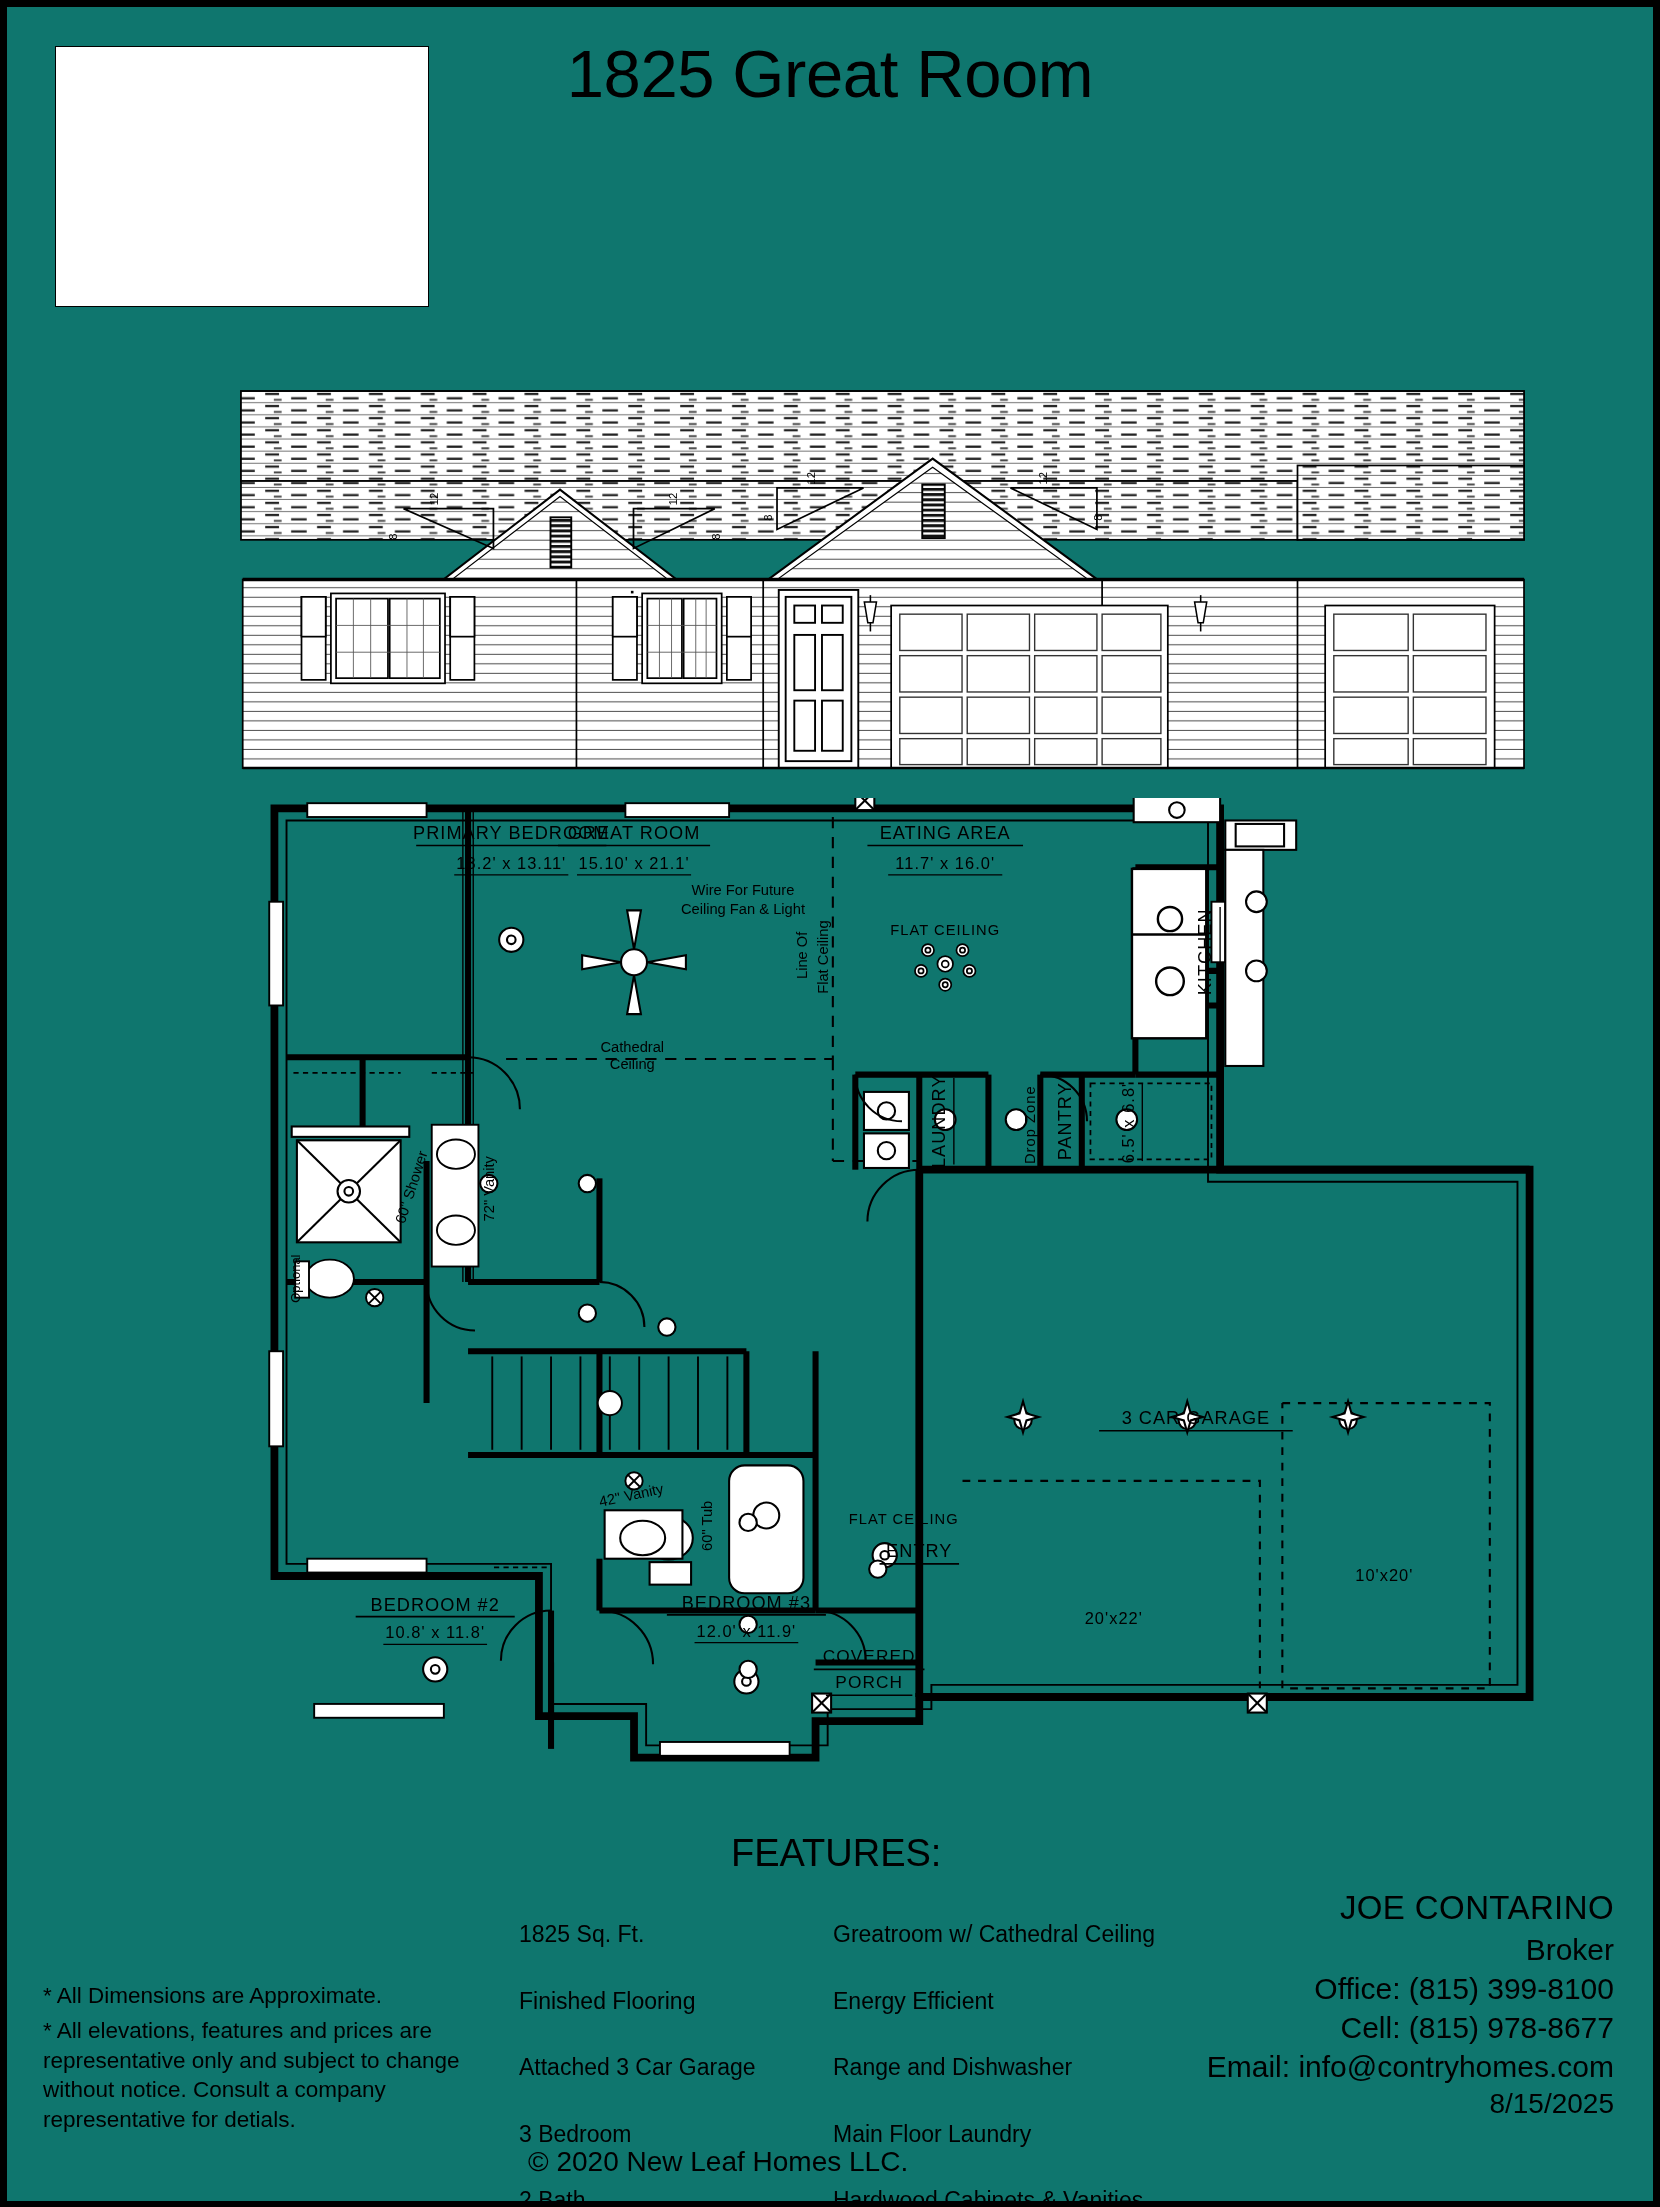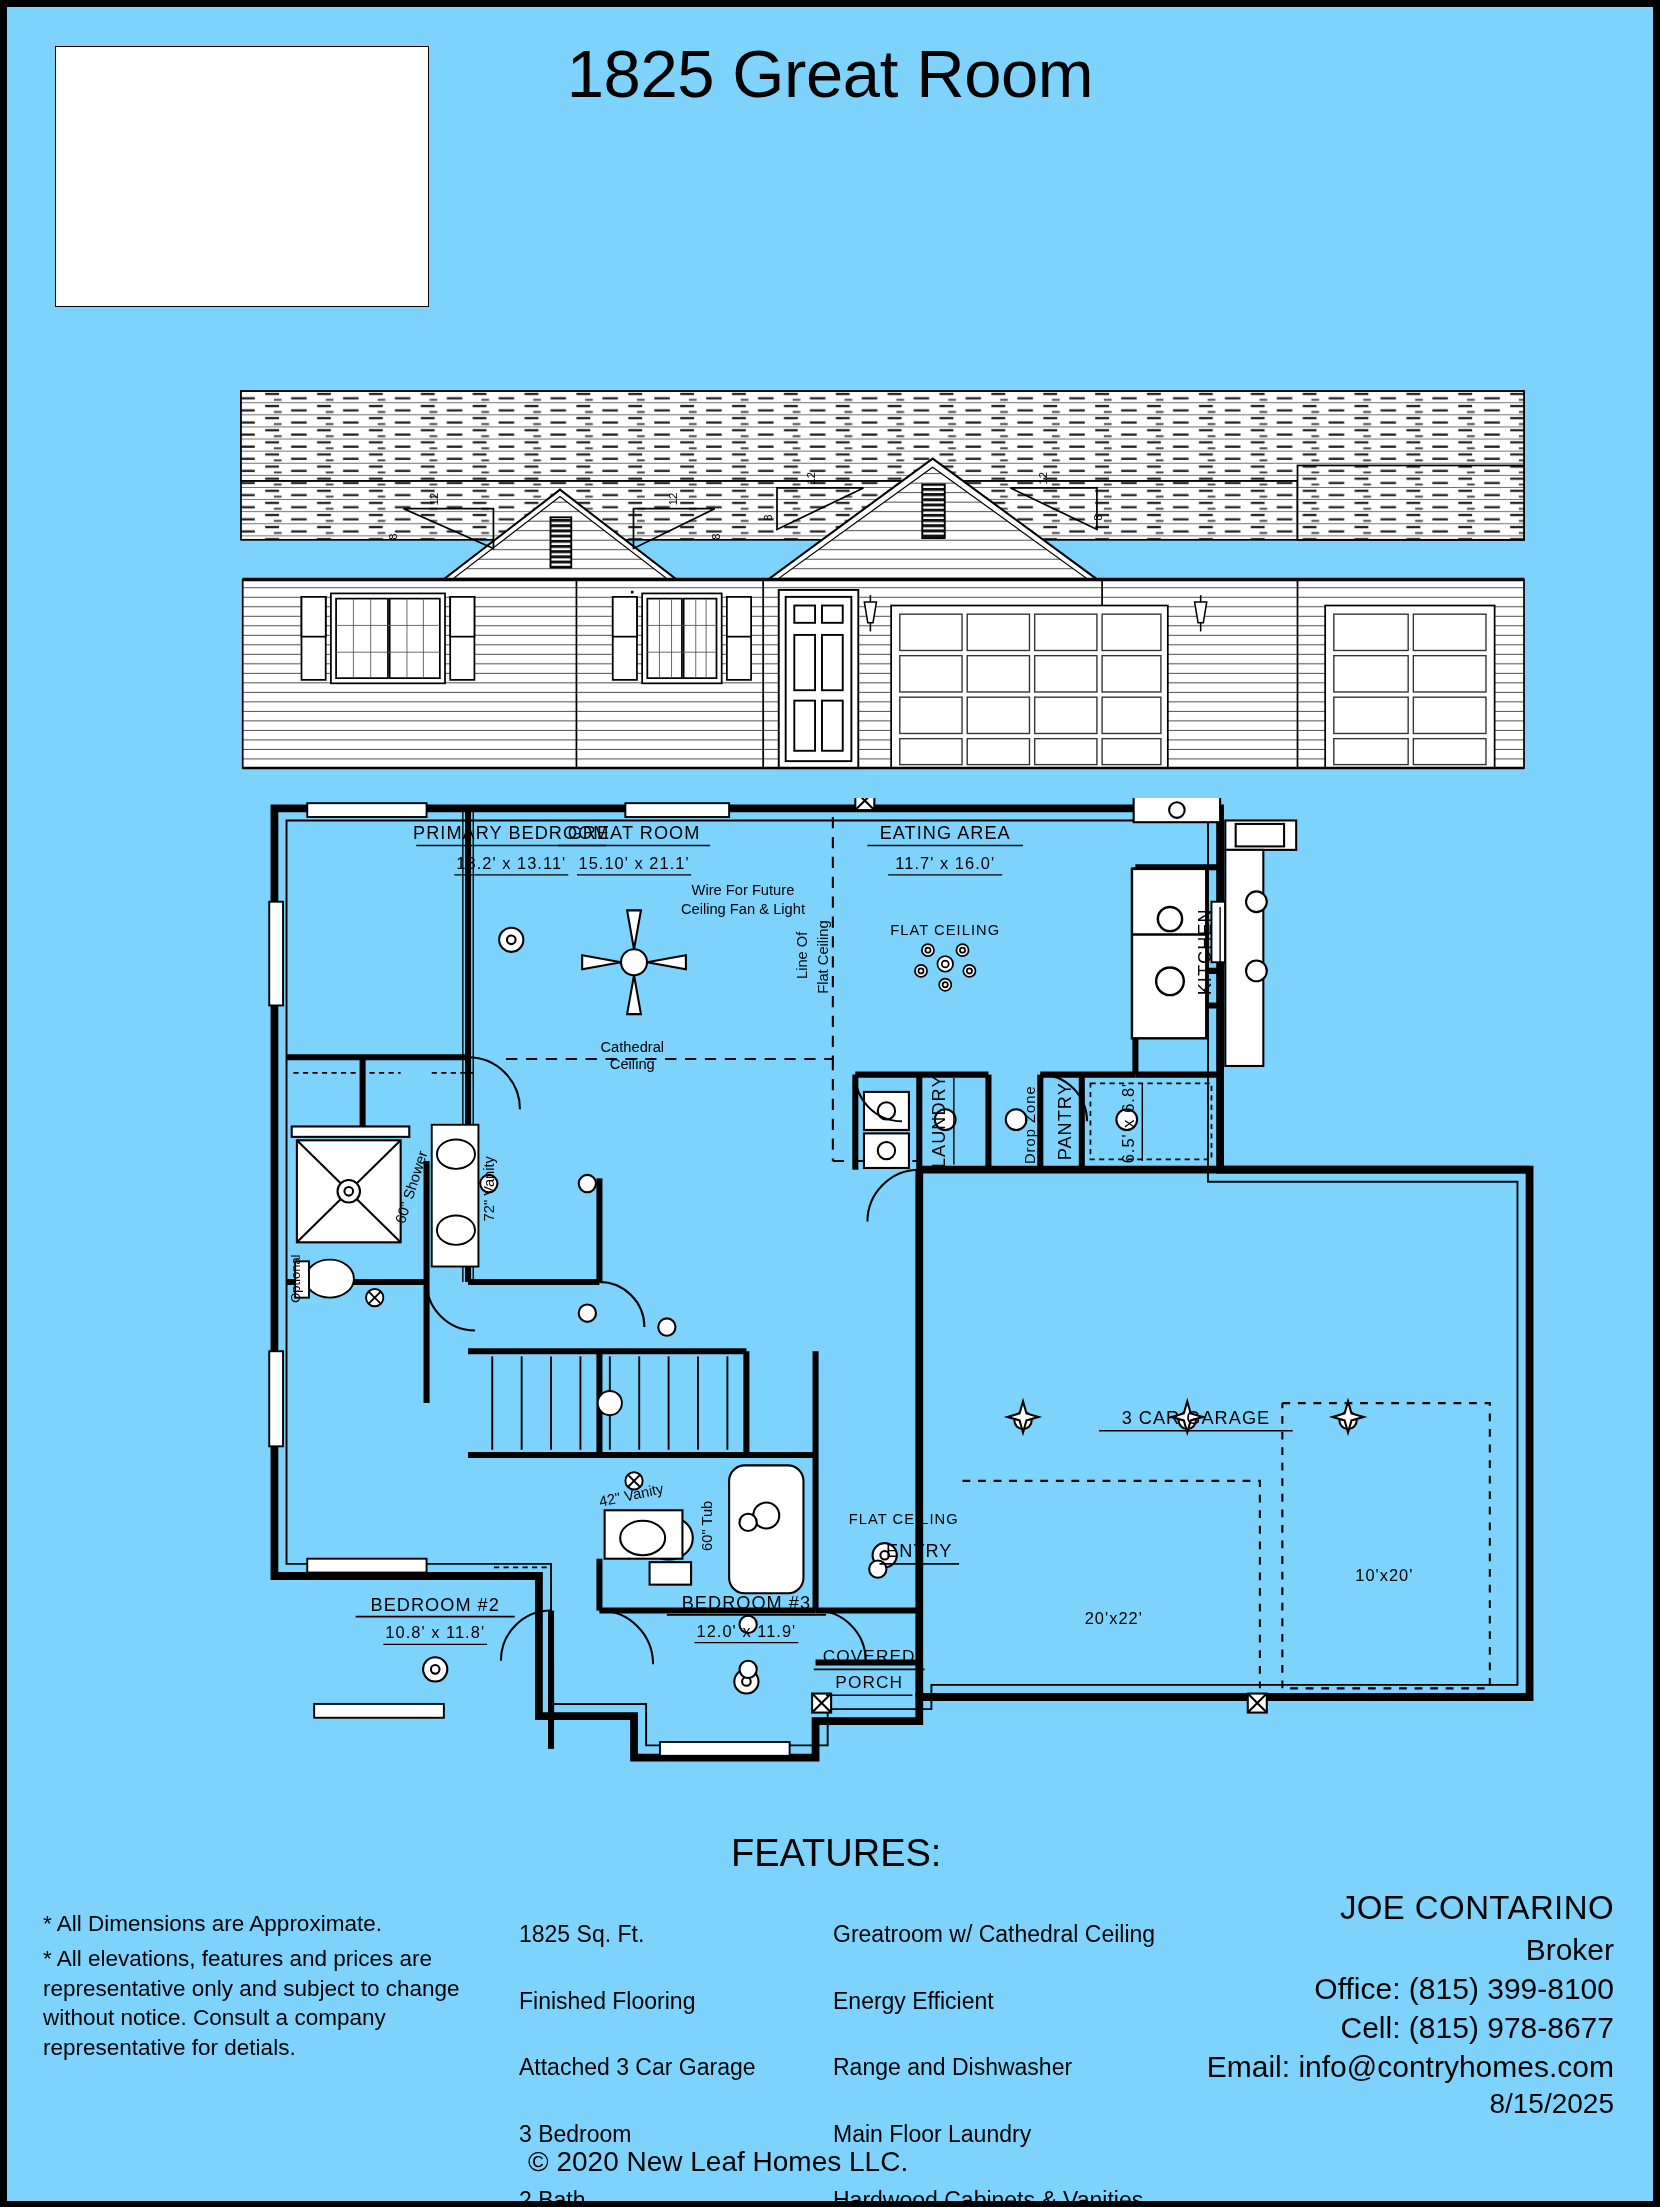--- a/index.html
+++ b/index.html
@@ -1,21 +1,21 @@
 <!DOCTYPE html>
 <html style="font-size:14px"><head>
 <meta charset="utf-8">
 <style>
   html, body { margin:0; padding:0; background:#ffffff; }
   body { font-family:"Liberation Sans", sans-serif; color:#000; }
 
   .page {
     position:relative;
     width:1660px; height:2208px;
-    background:#7dd3fc;
+    background:#0f766e;
     box-sizing:border-box;
     border:7.8px solid #000;
     overflow:hidden;
   }
 
   
   .logo-box{
     position:absolute; left:48px; top:39px;
     width:372px; height:259px;
     border:1.7px solid #000; background:#fff;
@@ -67,21 +67,21 @@
   .contact{
     position:absolute; right:39px; top:1872px;
     text-align:right;
     font-size:30px; line-height:1.30;margin-top:8px;
   }
   .contact .nm{ font-size:33px; letter-spacing:0.4px; }
   .contact .date{ font-size:28px; }
 
   
   .disclaimer{
-    position:absolute; left:36px; top:1902px;
+    position:absolute; left:36px; top:1974px;
     width:484px;
     font-size:22.5px; line-height:1.32;
   }
   .disclaimer p{ margin:0 0 5.2px 0; }
 
   
   .copyright{
     position:absolute; left:521px; top:2139px;
     font-size:28px;
   }

